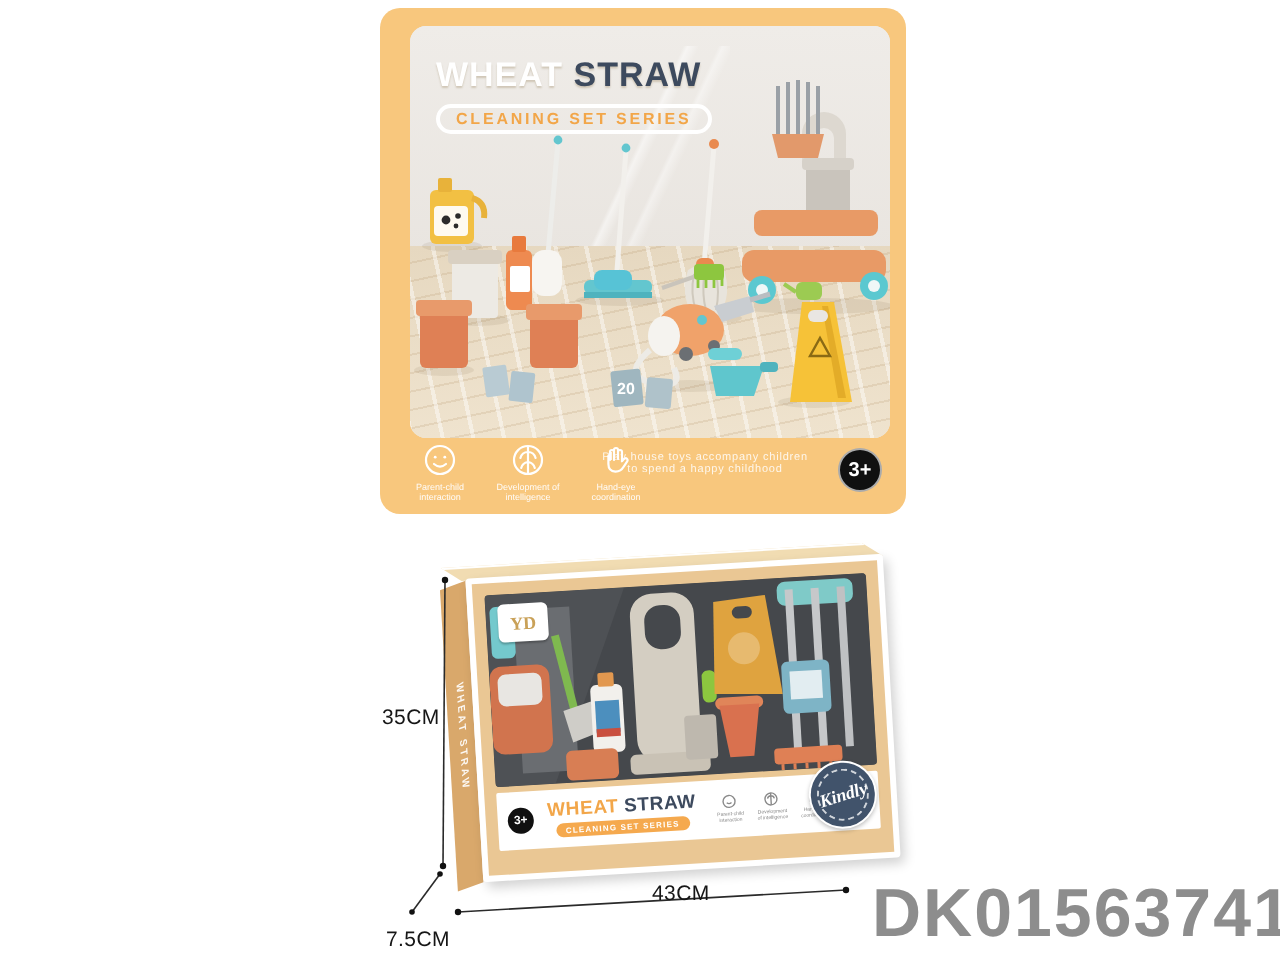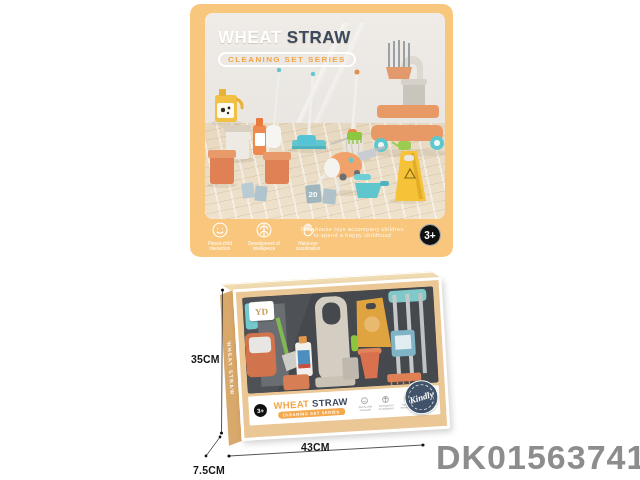--- a/index.html
+++ b/index.html
@@ -76,24 +76,24 @@
   .stamp{position:absolute;right:1px;top:-6px;width:34px;height:34px;border-radius:50%;
             background:#41536B;border:1px solid #fff;box-sizing:border-box;
             display:flex;align-items:center;justify-content:center;
             box-shadow:0 1px 2px rgba(0,0,0,.25);}
   .stamp:before{content:"";position:absolute;inset:3px;border:1px dashed rgba(255,255,255,.75);
             border-radius:50%;}
   .stamp-text{color:#fff;font-size:9px;font-style:italic;font-weight:bold;
             font-family:"Liberation Serif",serif;transform:rotate(-14deg);}
 
   
-  .dim{position:absolute;color:#161616;font-size:10.5px;font-weight:700;letter-spacing:.2px;}
+  .dim{position:absolute;color:#161616;font-size:10.5px;font-weight:400;letter-spacing:.2px;}
   #dim-h{left:191px;top:353px;}
   #dim-d{left:193px;top:464px;}
-  #dim-w{left:301px;top:441px;}
+  #dim-w{left:326px;top:441px;}
   .dims-svg{position:absolute;left:0;top:0;pointer-events:none;}
 
   .product-code{position:absolute;left:436px;top:438px;font-size:34px;font-weight:bold;
             color:#8D8D8D;letter-spacing:1px;}
 </style>
 </head>
 <body>
 
 <div class="top-card">
   <div class="photo">

